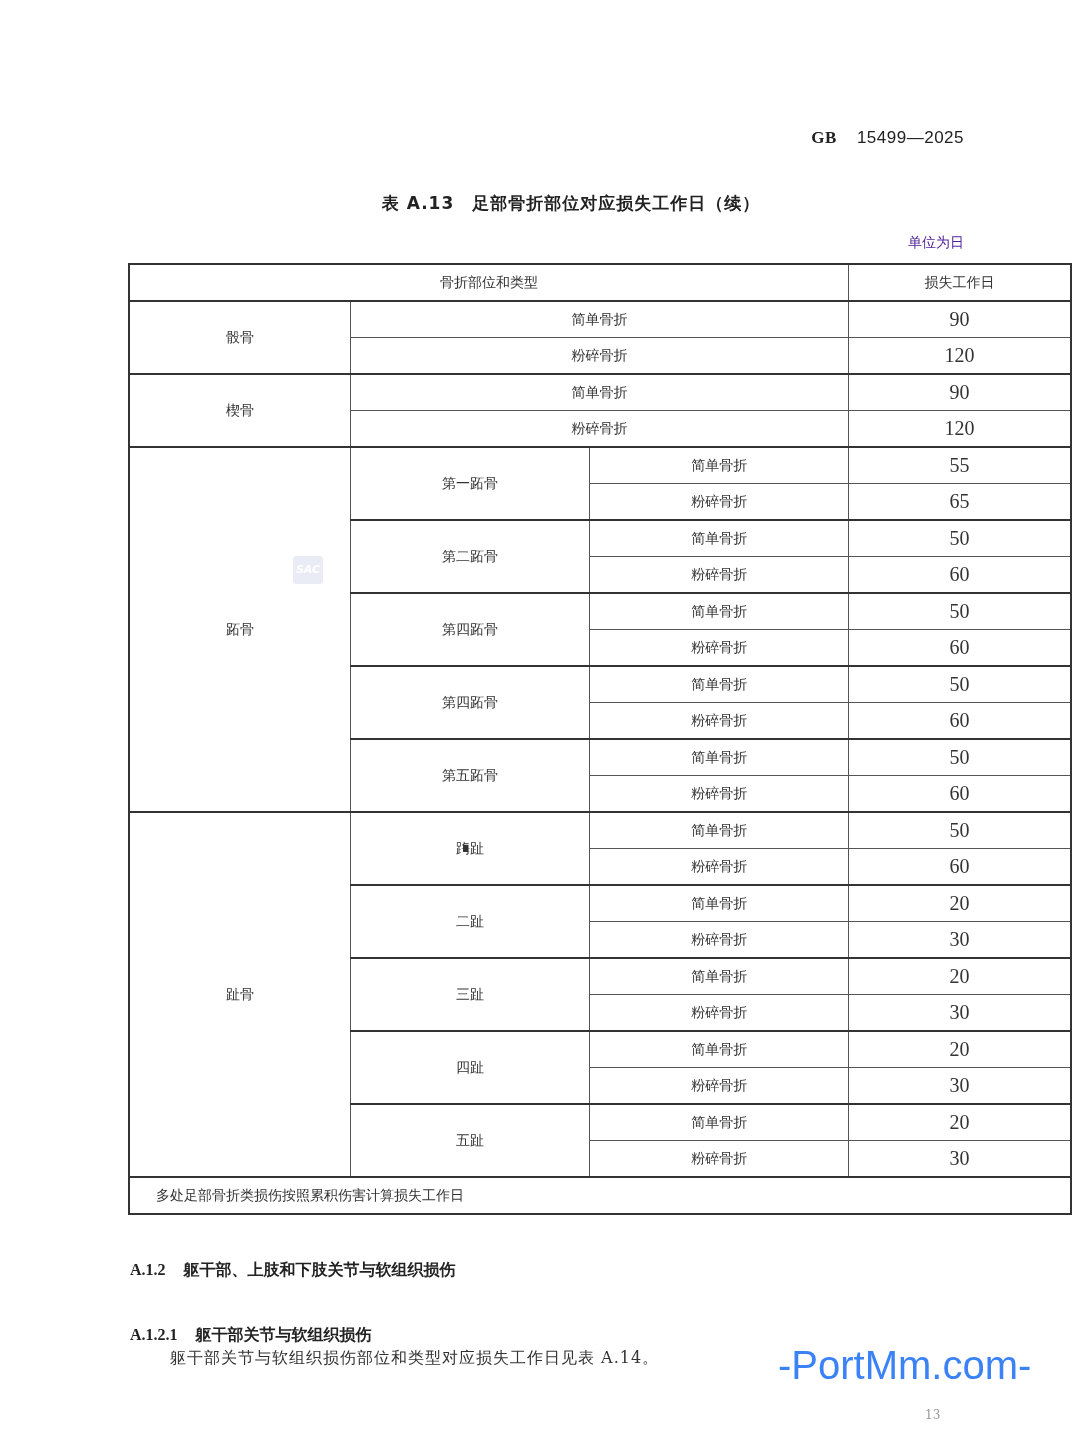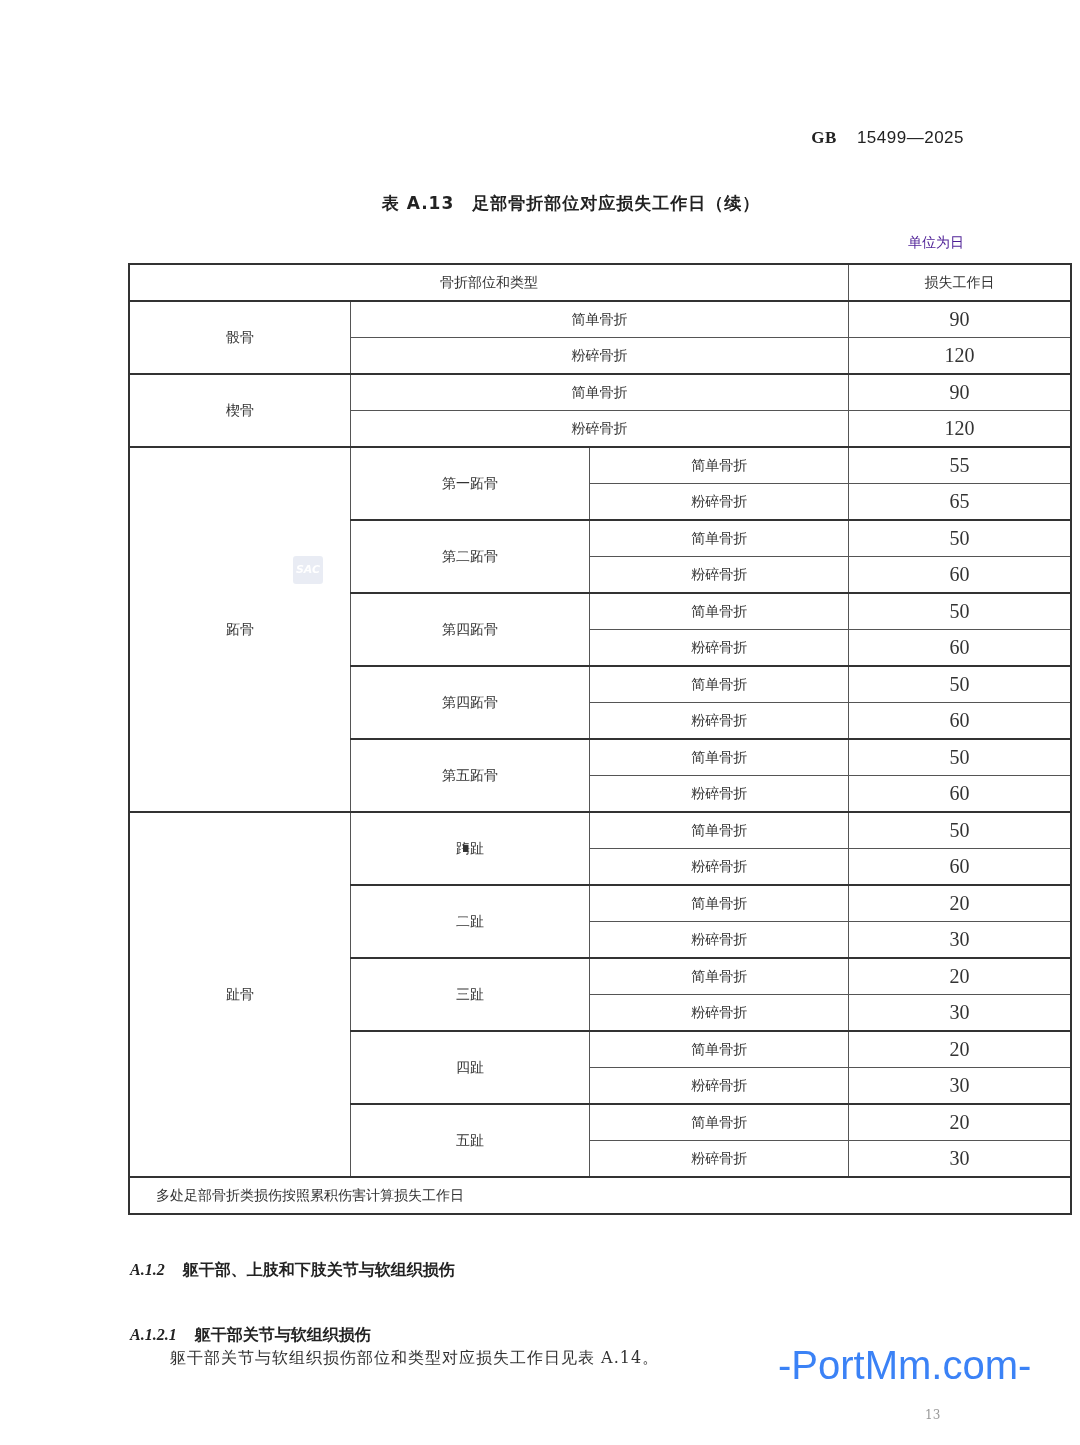--- a/index.html
+++ b/index.html
@@ -15,21 +15,21 @@
   table.main { position: absolute; top: 263px; left: 128px; width: 944px;
                border-collapse: collapse; border: 2px solid #333; font-size: 14px; }
   table.main td { border: 1px solid #555; text-align: center; height: 35px; padding: 0; color: #333; }
   table.main tr.head td { border-bottom: 2px solid #333; }
   td.val { color: #777; font-family: "Liberation Serif", serif; font-size: 20px; }
   td.note { text-align: left !important; padding-left: 26px !important; border-top: 2px solid #333 !important; border-radius: 11px; }
   tr.grp-top td { border-top: 2px solid #333; }
   .c1 { width: 196px; } .c2 { width: 212px; } .c3 { width: 229px; } .c4 { width: 197px; }
   .section { position: absolute; left: 130px; font-weight: bold; font-size: 16px; color: #222;
              font-family: "DejaVu Sans", sans-serif; }
-  .section .num { font-family: "Liberation Serif", serif; margin-right: 18px; font-style: italic; }
+  .section .num { font-family: "Liberation Serif", serif; margin-right: 18px; }
   .para { position: absolute; left: 170px; top: 1348px; font-size: 16px; color: #333; letter-spacing: 1px; }
   .watermark { position: absolute; left: 778px; top: 1343px; font-size: 40px; color: #3b82f6;
                font-family: "Liberation Sans", sans-serif; }
   .pagenum { position: absolute; left: 925px; top: 1408px; font-size: 12px; color: #999; text-align: center; }
   .sac-mark { position: absolute; left: 293px; top: 556px; width: 30px; height: 28px;
               background: #e4e8f2; color: #fff; font-size: 11px; font-style: italic; font-weight: bold;
               font-family: "DejaVu Sans", sans-serif; text-align: center; line-height: 28px; border-radius: 3px; opacity: 0.8; }
 </style>
 </head>
 <body>

